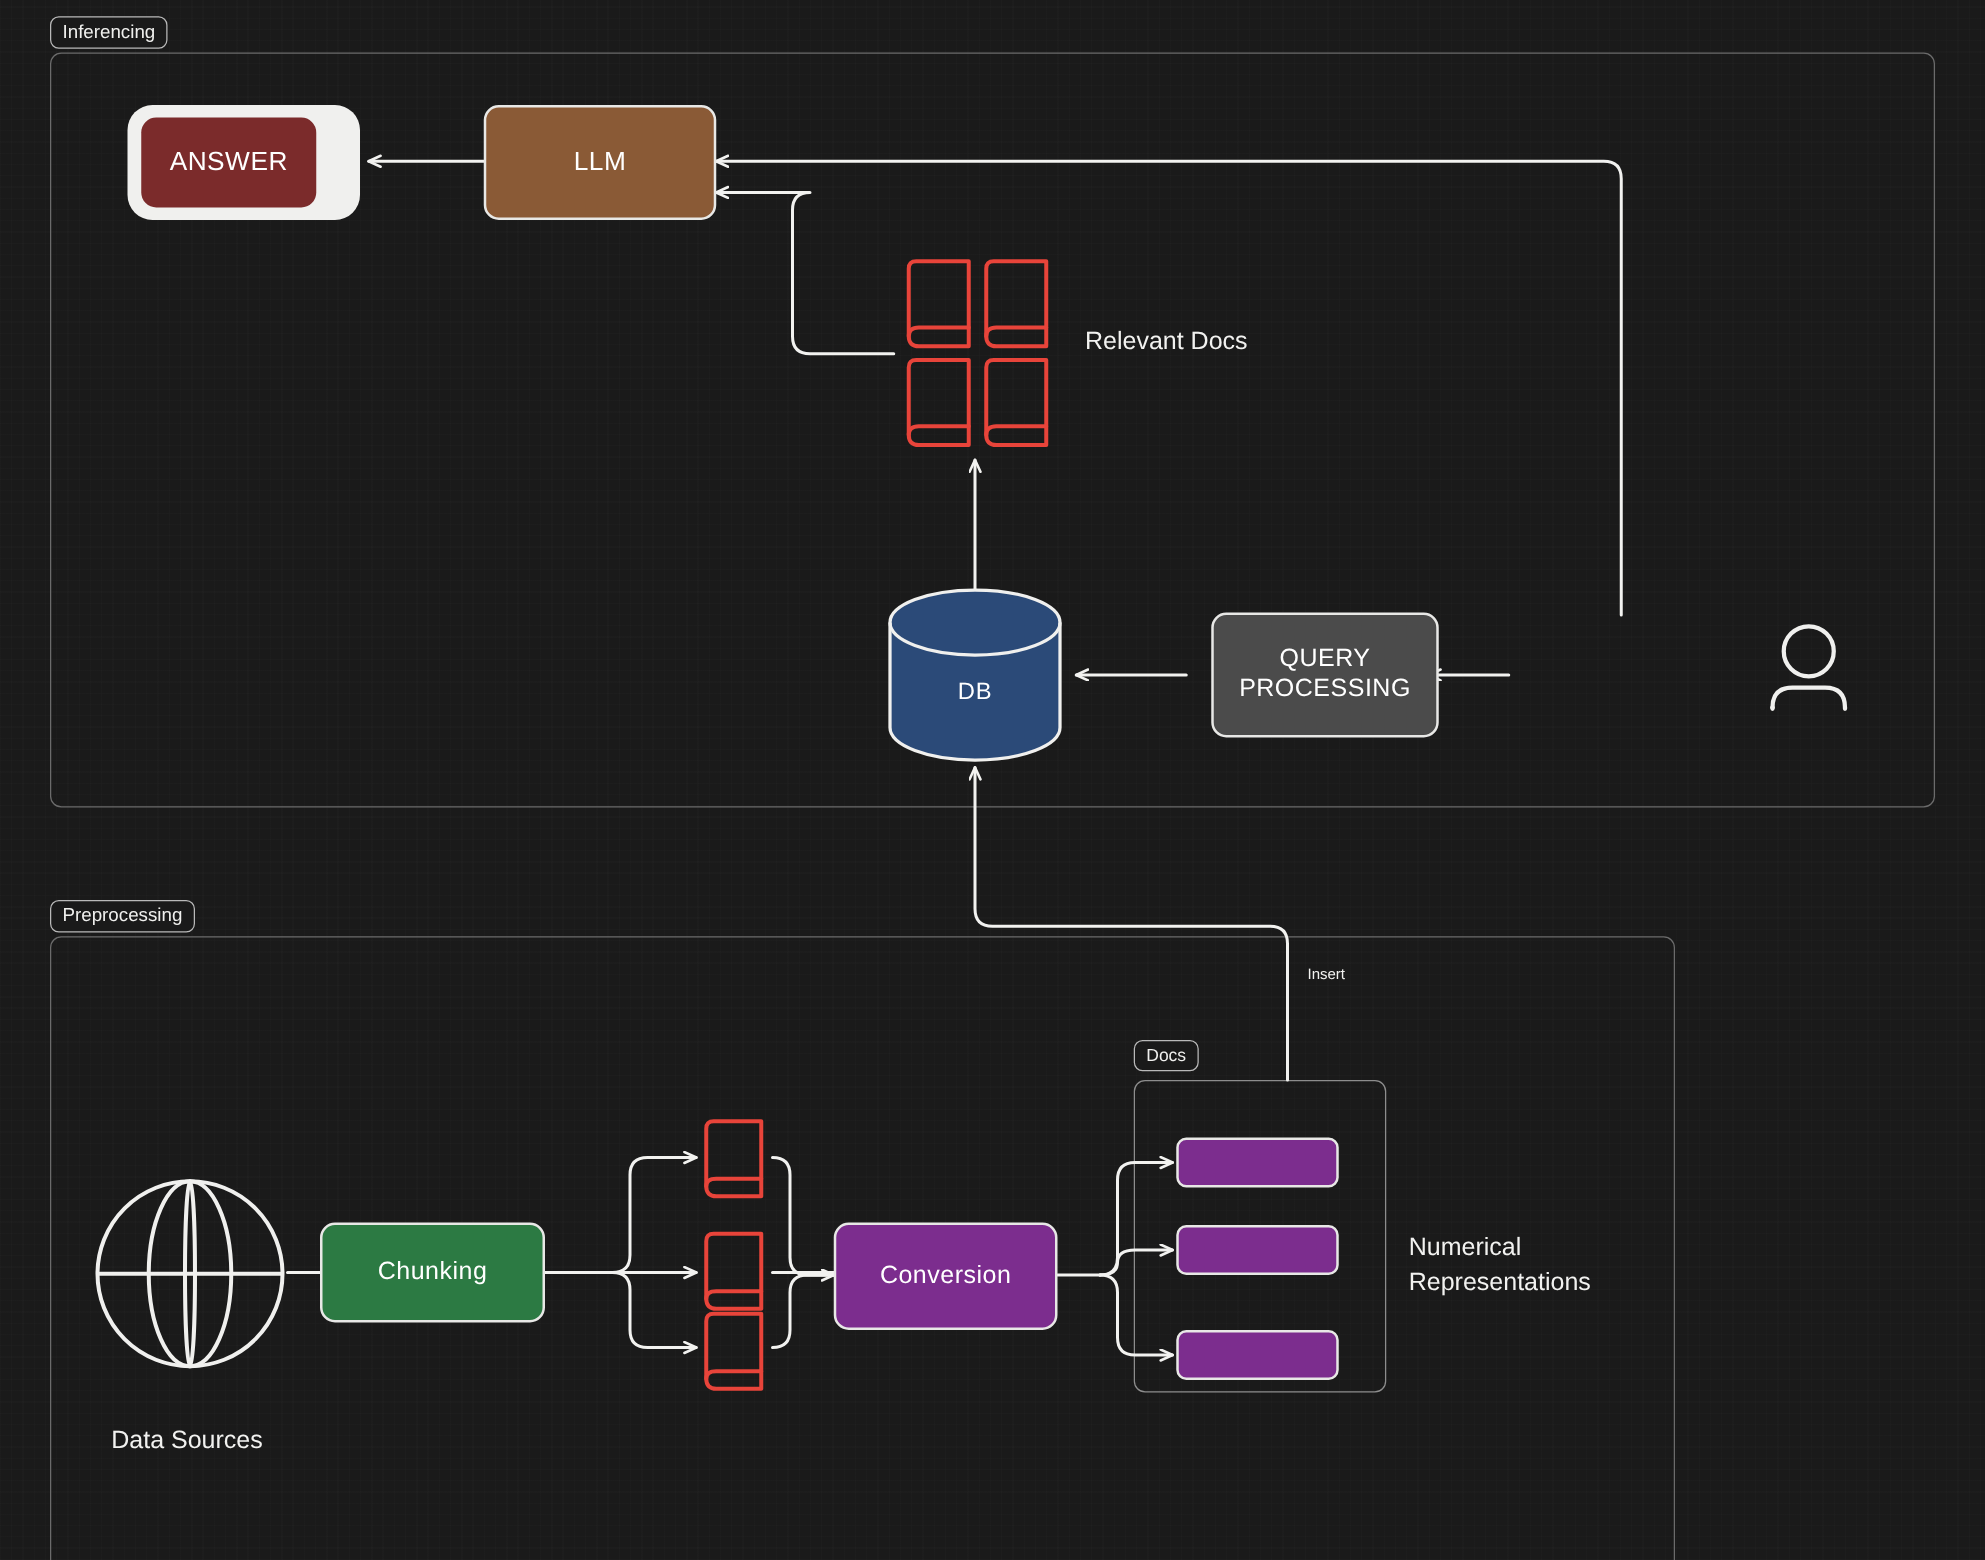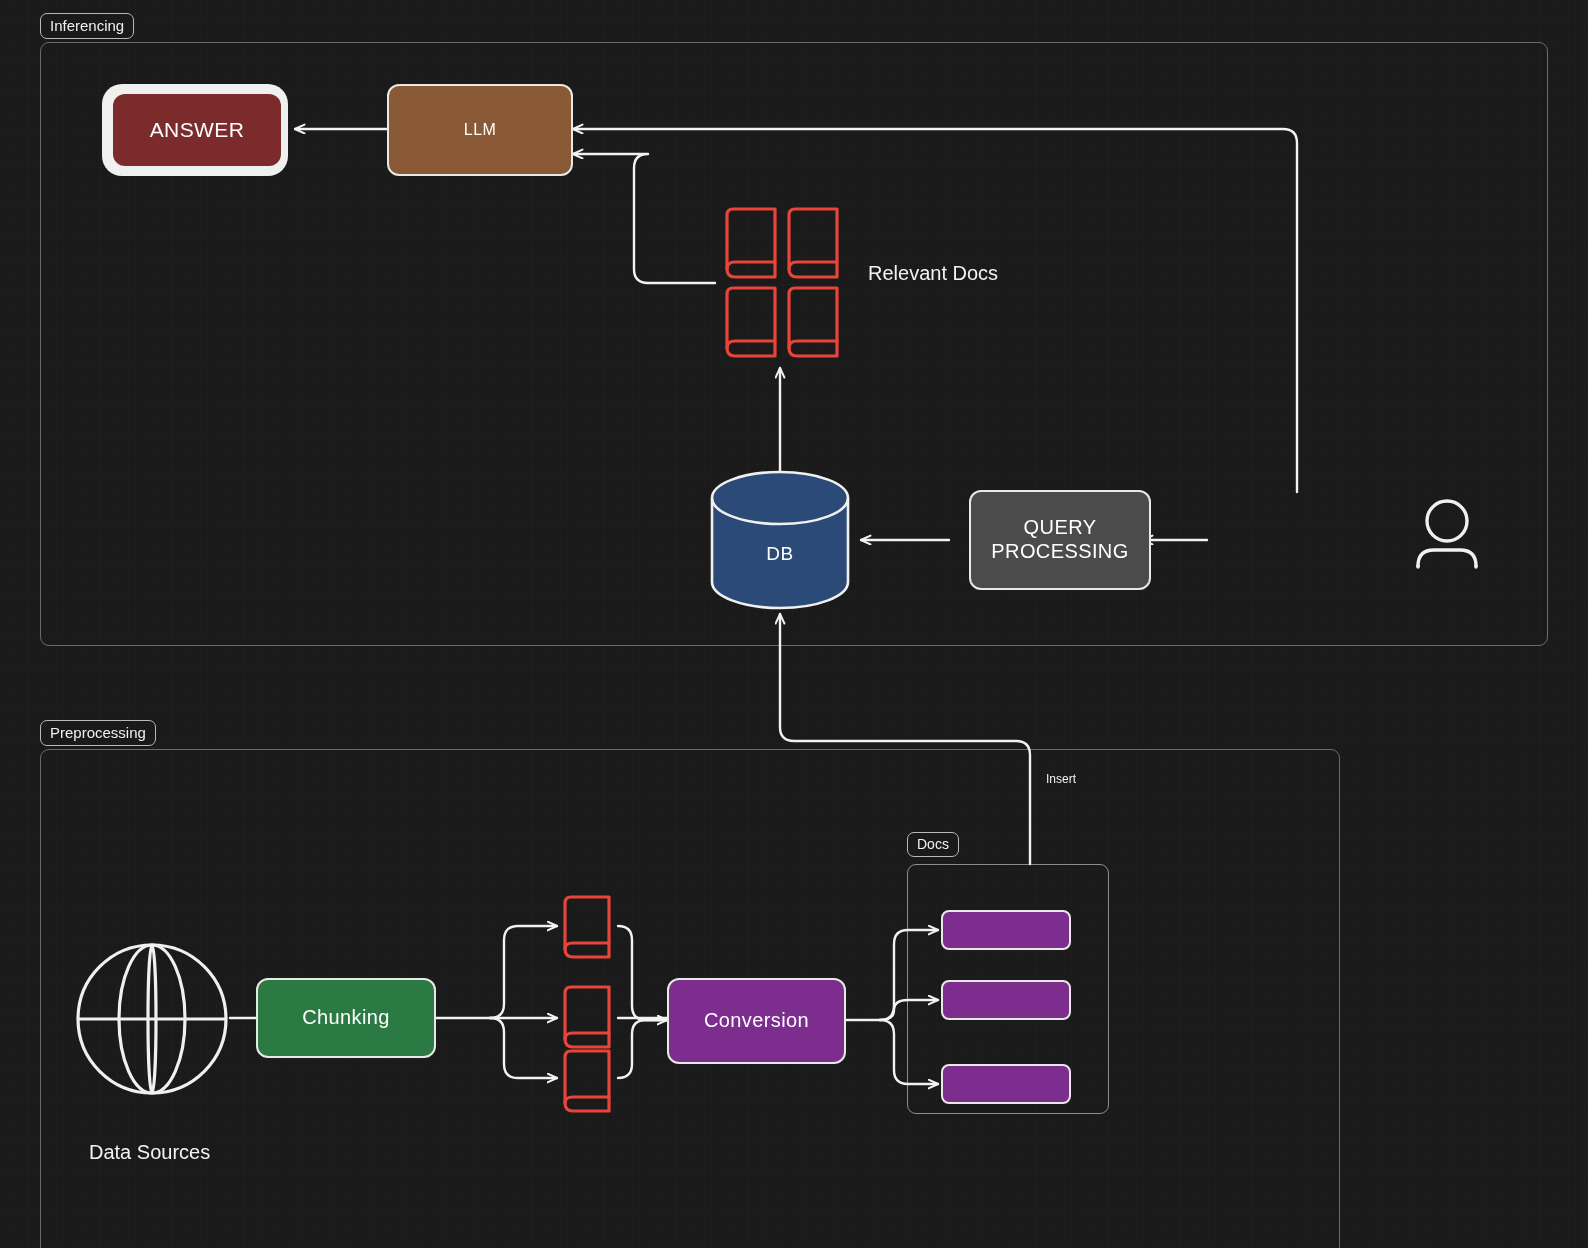--- a/index.html
+++ b/index.html
@@ -128,40 +128,42 @@
     <g fill="none" stroke="#f0f0ee" stroke-width="3.4" stroke-linecap="round" stroke-linejoin="round">
       <circle cx="1447" cy="521" r="20"></circle>
       <path d="M1418,566 q0,-16 16,-16 L1460,550 q16,0 16,16 L1476,566"></path>
       <path d="M1418,566 L1418,566"></path>
       <path d="M1418,566 L1418,567 M1476,566 L1476,567"></path>
     </g>
   </svg>
 
   <div style="position:absolute;left:102px;top:84px;width:186px;height:92px;border-radius:20px;
               background:#f0f0ee;"></div>
-  <div class="node" style="left:113px;top:94px;width:168px;height:72px;background:#7b2b2b;border:none;
+  <div class="node" style="left:113px;top:94px;width:140px;height:72px;background:#7b2b2b;border:none;
               font-size:21px;border-radius:12px;">ANSWER</div>
 
-  <div class="node" style="left:387px;top:84px;width:186px;height:92px;background:#8a5a36;font-size:16px;">LLM</div>
+  <div class="node" style="left:387px;top:84px;width:186px;height:92px;background:#8a5a36;font-size:21px;">LLM</div>
 
   <div style="position:absolute;left:712px;top:543px;width:136px;text-align:center;color:#fff;
               font-size:19px;letter-spacing:.5px;">DB</div>
 
   <div class="node" style="left:951px;top:490px;width:182px;height:100px;background:#4b4b4b;font-size:20px;
               white-space:pre-line;margin-left:18px;">QUERY PROCESSING</div>
 
 
   <div class="node" style="left:256px;top:978px;width:180px;height:80px;background:#2c7a43;font-size:20px;">Chunking</div>
 
   <div class="node" style="left:667px;top:978px;width:179px;height:86px;background:#7c2d8e;font-size:20px;">Conversion</div>
 
   <div class="node" style="left:941px;top:910px;width:130px;height:40px;background:#7c2d8e;border-radius:8px;"></div>
   <div class="node" style="left:941px;top:980px;width:130px;height:40px;background:#7c2d8e;border-radius:8px;"></div>
   <div class="node" style="left:941px;top:1064px;width:130px;height:40px;background:#7c2d8e;border-radius:8px;"></div>
 
   <div class="free-label" style="left:868px;top:262px;font-size:20px;">Relevant Docs</div>
 
   <div class="free-label" style="left:1046px;top:772px;font-size:12px;">Insert</div>
 
+  <div class="free-label" style="left:1127px;top:984px;font-size:20px;line-height:1.4;">Numerical
+Representations</div>
 
   <div class="free-label" style="left:89px;top:1141px;font-size:20px;">Data Sources</div>
 
 </div>
 
 </body></html>

